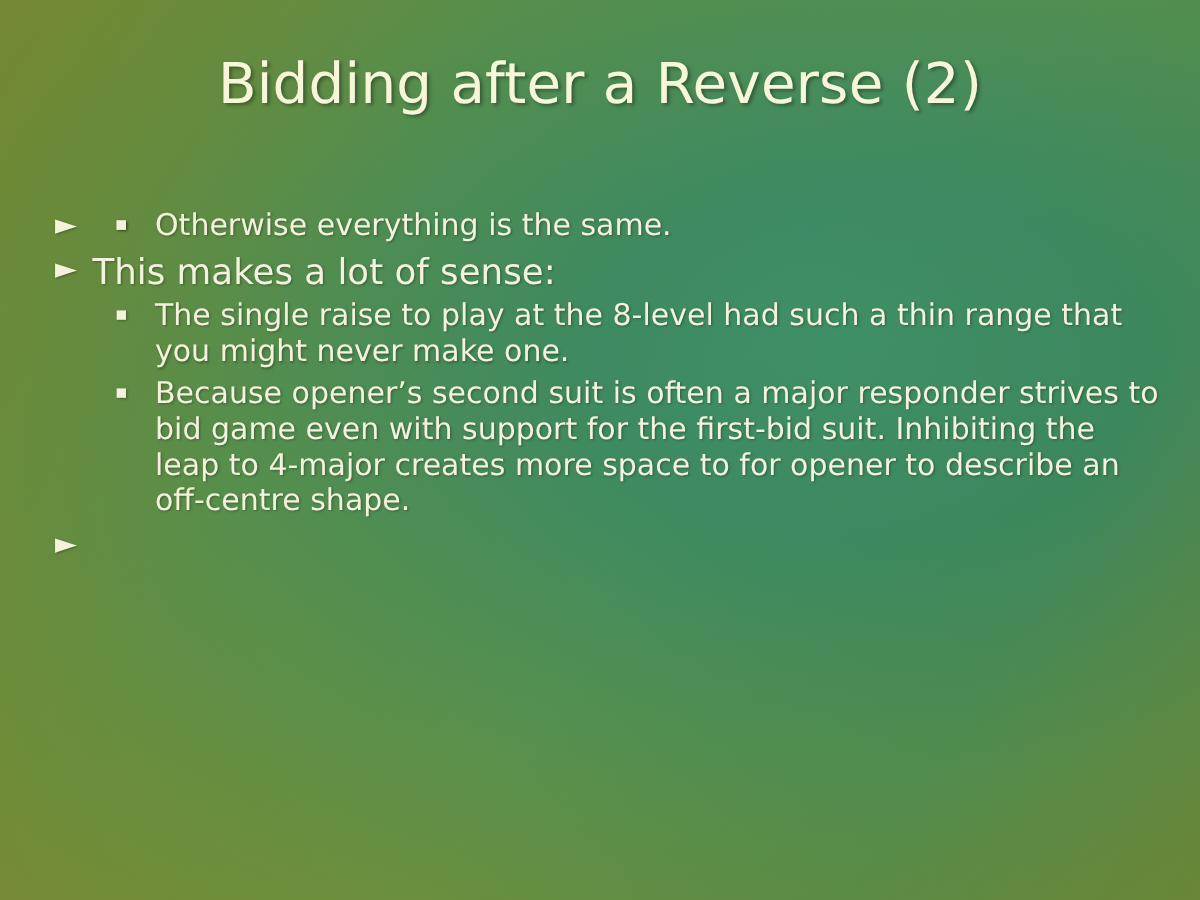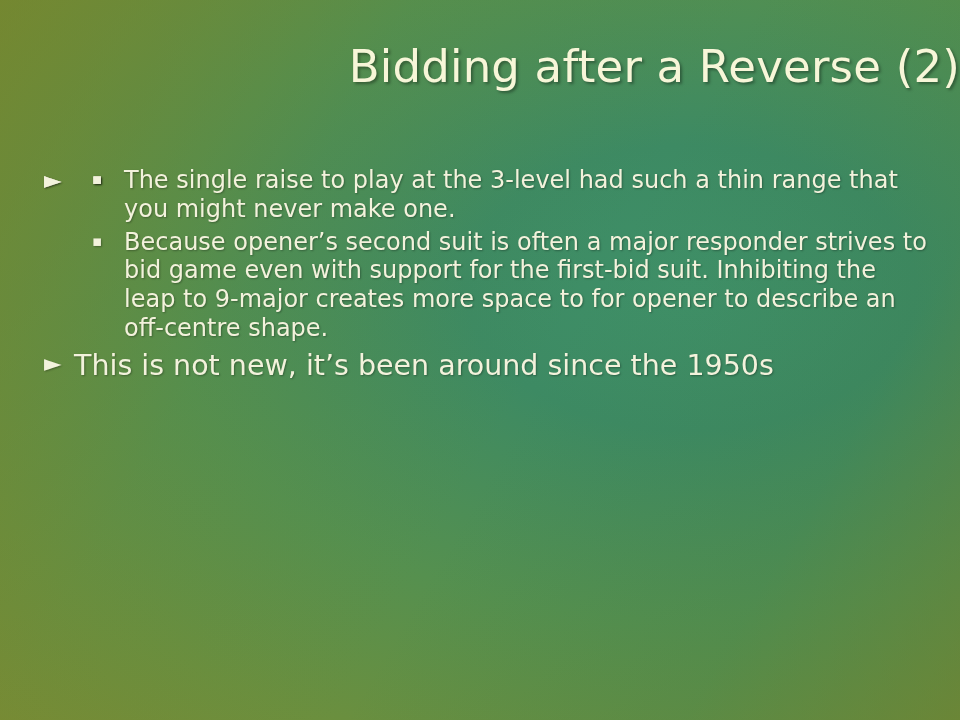--- a/index.html
+++ b/index.html
@@ -33,21 +33,21 @@
     position: relative;
     z-index: 2;
     width: 100%;
     height: 100%;
   }
   .slide-title {
     position: absolute;
     left: 0;
     right: 0;
     top: 42px;
-    text-align: right;
+    text-align: center;
     color: #f7f6d8;
     font-size: 45px;
     line-height: 1.1;
     letter-spacing: 0.2px;
     text-shadow: 2px 2px 3px rgba(0,0,0,0.35);
   }
   .body {
     position: absolute;
     left: 38px;
     right: 30px;
@@ -108,39 +108,40 @@
 
         <li class="lvl1">
           <span class="bullet">►</span>
         </li>
         <ul class="sub-list">
           <li class="lvl2">
             <span class="bullet">▪</span>
           </li>
           <li class="lvl2">
             <span class="bullet">▪</span>
+            <span>Otherwise everything is the same.</span>
           </li>
         </ul>
 
         <li class="lvl1">
           <span class="bullet">►</span>
+          <span>This makes a lot of sense:</span>
         </li>
         <ul class="sub-list">
           <li class="lvl2">
             <span class="bullet">▪</span>
-            <span>The single raise to play at the 3-level had such a thin range that you might never make one.</span>
+            <span>The single raise to play at the 8-level had such a thin range that you might never make one.</span>
           </li>
           <li class="lvl2">
             <span class="bullet">▪</span>
-            <span>Because opener’s second suit is often a major responder strives to bid game even with support for the first-bid suit. Inhibiting the leap to 9-major creates more space to for opener to describe an off-centre shape.</span>
+            <span>Because opener’s second suit is often a major responder strives to bid game even with support for the first-bid suit. Inhibiting the leap to 4-major creates more space to for opener to describe an off-centre shape.</span>
           </li>
         </ul>
 
         <li class="lvl1">
           <span class="bullet">►</span>
-          <span>This is not new, it’s been around since the 1950s</span>
         </li>
 
       </ul>
     </div>
 
   </div>
 </div>
 
 </body></html>

